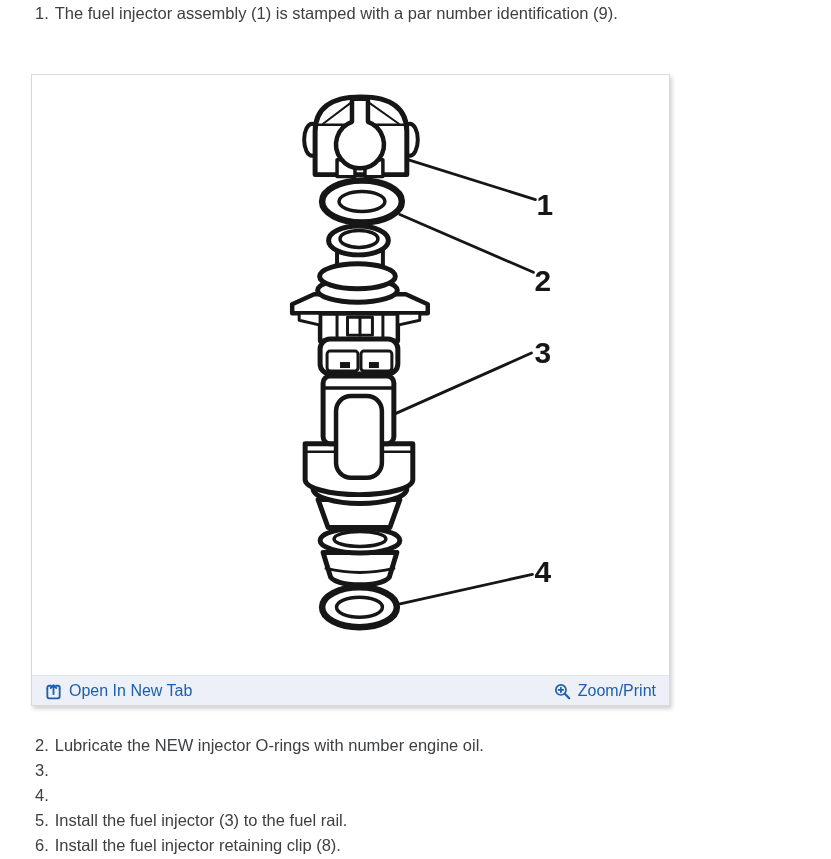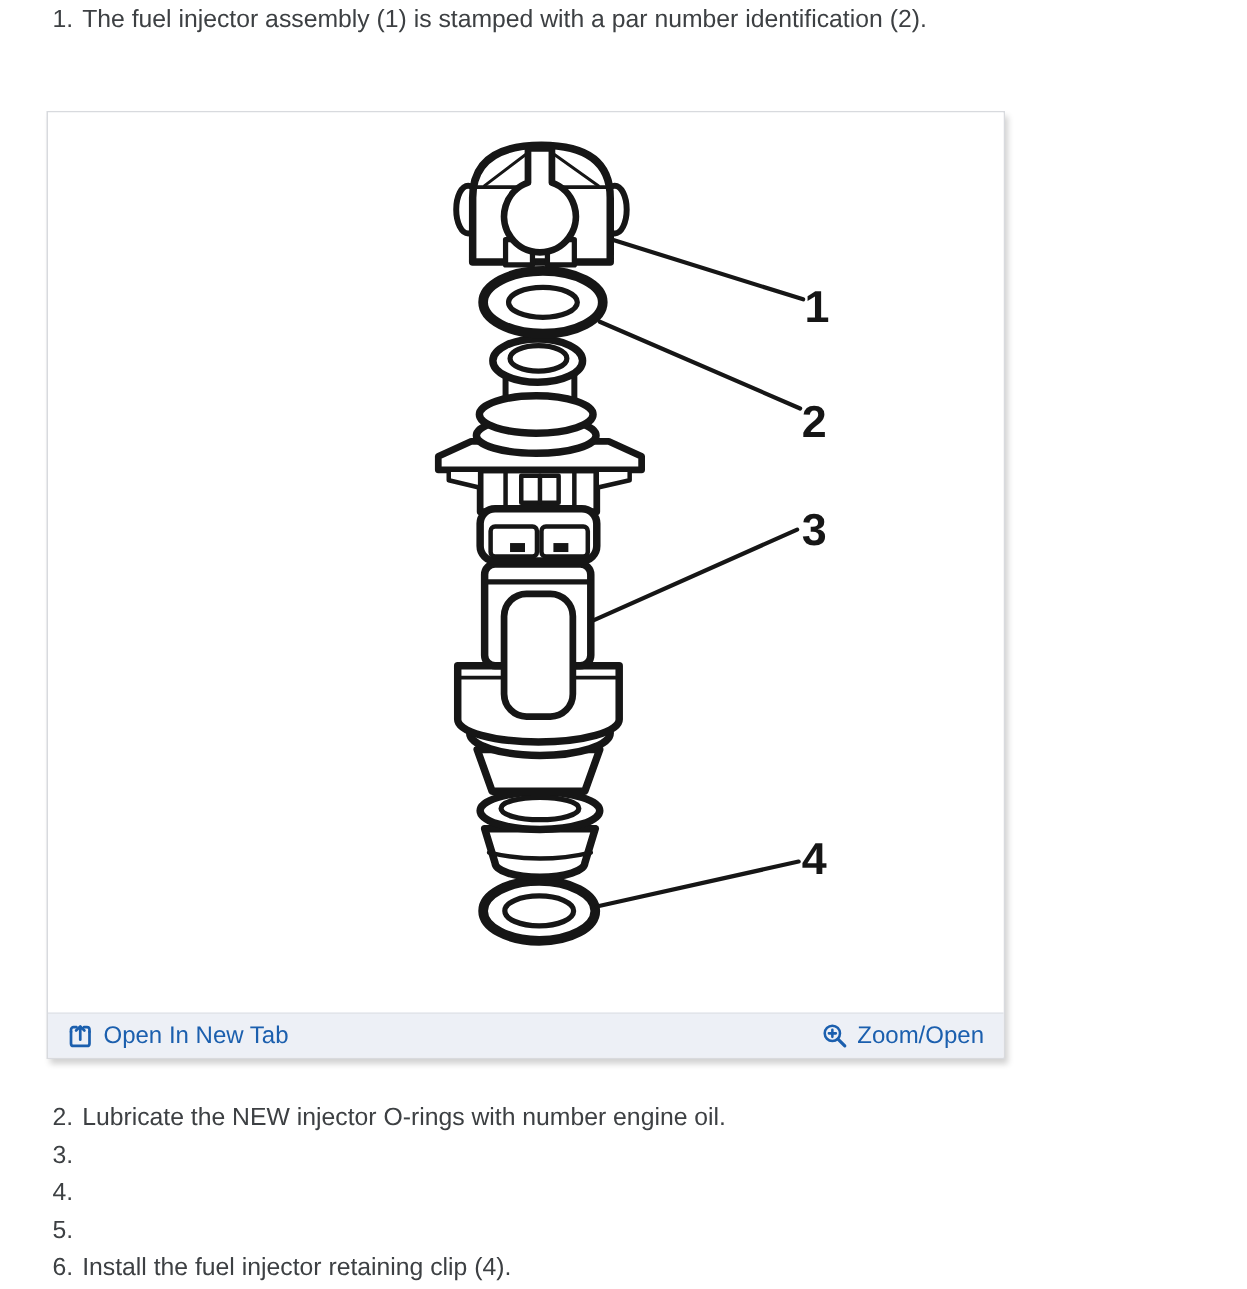--- a/index.html
+++ b/index.html
@@ -53,36 +53,36 @@
     height: 30px;
     background: #edf0f6;
     border-top: 1px solid #e2e5ea;
     display: flex;
     align-items: center;
     justify-content: space-between;
     padding: 0 13px;
   }
   .toolbar-link {
     display: flex;
-    align-items: flex-start;
+    align-items: flex-end;
     gap: 7px;
     color: #1b5fae;
     font-size: 16px;
     text-decoration: none;
     cursor: pointer;
     white-space: nowrap;
   }
   .toolbar-link svg { display: block; }
 </style>
 </head>
 <body>
 
 <div class="step-line intro">
   <span>1.</span>
-  <span>The fuel injector assembly (1) is stamped with a par number identification (2).</span>
+  <span>The fuel injector assembly (1) is stamped with a par number identification (9).</span>
 </div>
 
 <div class="figure-box">
 
   <svg class="figure-canvas" viewBox="0 0 639 600">
     <g stroke="#161616" fill="none" stroke-linejoin="round" stroke-linecap="round">
 
       <g>
         <ellipse cx="328.5" cy="533" rx="37.5" ry="20" fill="#fff" stroke-width="6.5"></ellipse>
         <ellipse cx="328.5" cy="533" rx="23" ry="10" stroke-width="3.5"></ellipse>
@@ -180,36 +180,37 @@
       <span>Open In New Tab</span>
     </a>
     <a class="toolbar-link">
       <span>
         <svg width="17" height="17" viewBox="0 0 16 16" stroke="#1b5fae" fill="none" stroke-width="1.6" stroke-linecap="round">
           <circle cx="6.5" cy="6.5" r="4.8"></circle>
           <path d="M10.2,10.2 L14.3,14.3" stroke-width="2"></path>
           <path d="M6.5,4.3 V8.7 M4.3,6.5 H8.7"></path>
         </svg>
       </span>
-      <span>Zoom/Open</span>
+      <span>Zoom/Print</span>
     </a>
   </div>
 </div>
 
 <div class="steps-block">
   <div class="step-row">
     <span>2.</span>
     <span>Lubricate the NEW injector O-rings with number engine oil.</span>
   </div>
   <div class="step-row">
     <span>3.</span>
   </div>
   <div class="step-row">
     <span>4.</span>
   </div>
   <div class="step-row">
     <span>5.</span>
+    <span>Install the fuel injector (3) to the fuel rail.</span>
   </div>
   <div class="step-row">
     <span>6.</span>
-    <span>Install the fuel injector retaining clip (4).</span>
+    <span>Install the fuel injector retaining clip (8).</span>
   </div>
 </div>
 
 </body></html>

